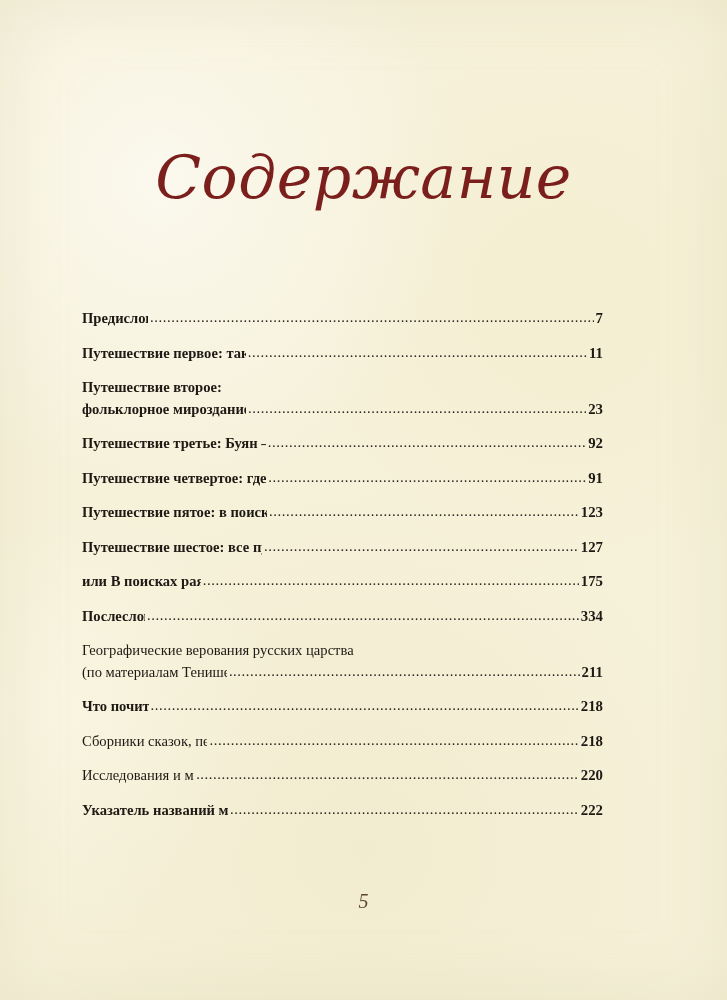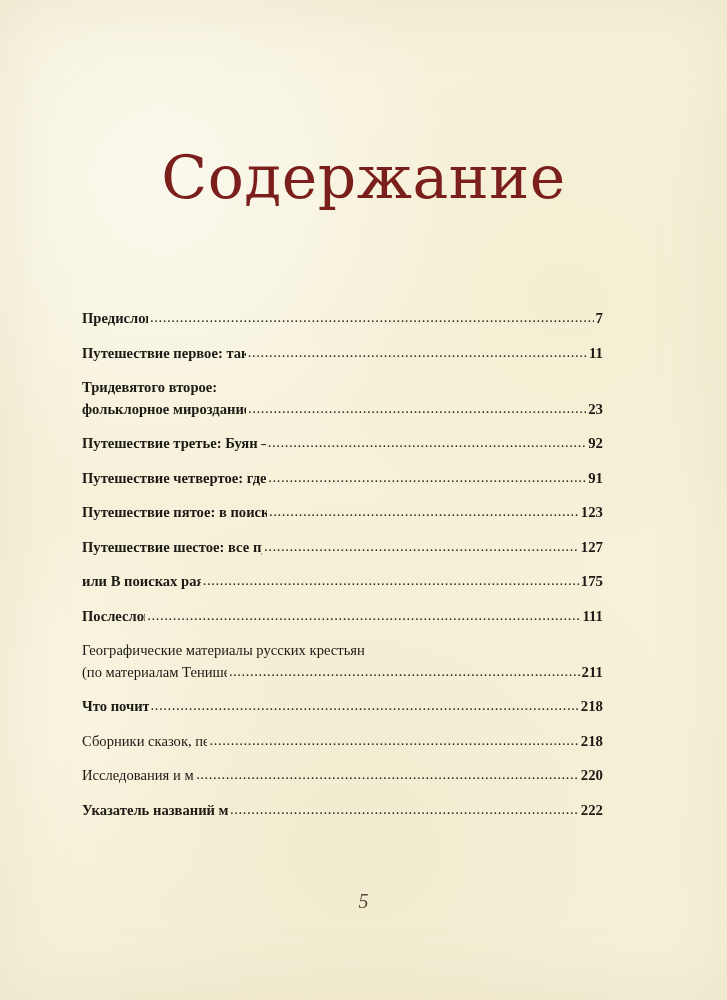--- a/index.html
+++ b/index.html
@@ -46,20 +46,21 @@
   }
 
   
   .toc-title {
     position: absolute;
     top: 98px;
     left: 0;
     width: 727px;
     text-align: center;
     font-family: "DejaVu Serif", "Liberation Serif", serif;
+    font-style: italic;
     font-weight: 400;
     font-size: 60px;
     line-height: 78px;
     color: #7b1f1c;
     letter-spacing: 0.5px;
   }
 
   
   .toc-list {
     position: absolute;
@@ -142,21 +143,21 @@
       </div>
       <div class="toc-entry">
         <div class="toc-line">
           <span class="label bold">Путешествие первое: такие разные карты</span>
           <span class="leader"></span>
           <span class="page-num">11</span>
         </div>
       </div>
       <div class="toc-entry">
         <div class="toc-line no-leader">
-          <span class="label bold">Тридевятого второе:</span>
+          <span class="label bold">Путешествие второе:</span>
         </div>
         <div class="toc-line">
           <span class="label bold">фольклорное мироздание, или Белый свет</span>
           <span class="leader"></span>
           <span class="page-num">23</span>
         </div>
       </div>
       <div class="toc-entry">
         <div class="toc-line">
           <span class="label bold">Путешествие третье: Буян — остров, которого нет</span>
@@ -189,26 +190,26 @@
         <div class="toc-line">
           <span class="label bold">или В поисках рая на земле</span>
           <span class="leader"></span>
           <span class="page-num">175</span>
         </div>
       </div>
       <div class="toc-entry">
         <div class="toc-line">
           <span class="label bold">Послесловие</span>
           <span class="leader"></span>
-          <span class="page-num">111</span>
+          <span class="page-num">334</span>
         </div>
       </div>
       <div class="toc-entry">
         <div class="toc-line no-leader">
-          <span class="label regular">Географические материалы русских крестьян</span>
+          <span class="label regular">Географические верования русских царства</span>
         </div>
         <div class="toc-line">
           <span class="label regular">(по материалам Тенишевского архива)</span>
           <span class="leader"></span>
           <span class="page-num">211</span>
         </div>
       </div>
       <div class="toc-entry">
         <div class="toc-line">
           <span class="label bold">Что почитать</span>

